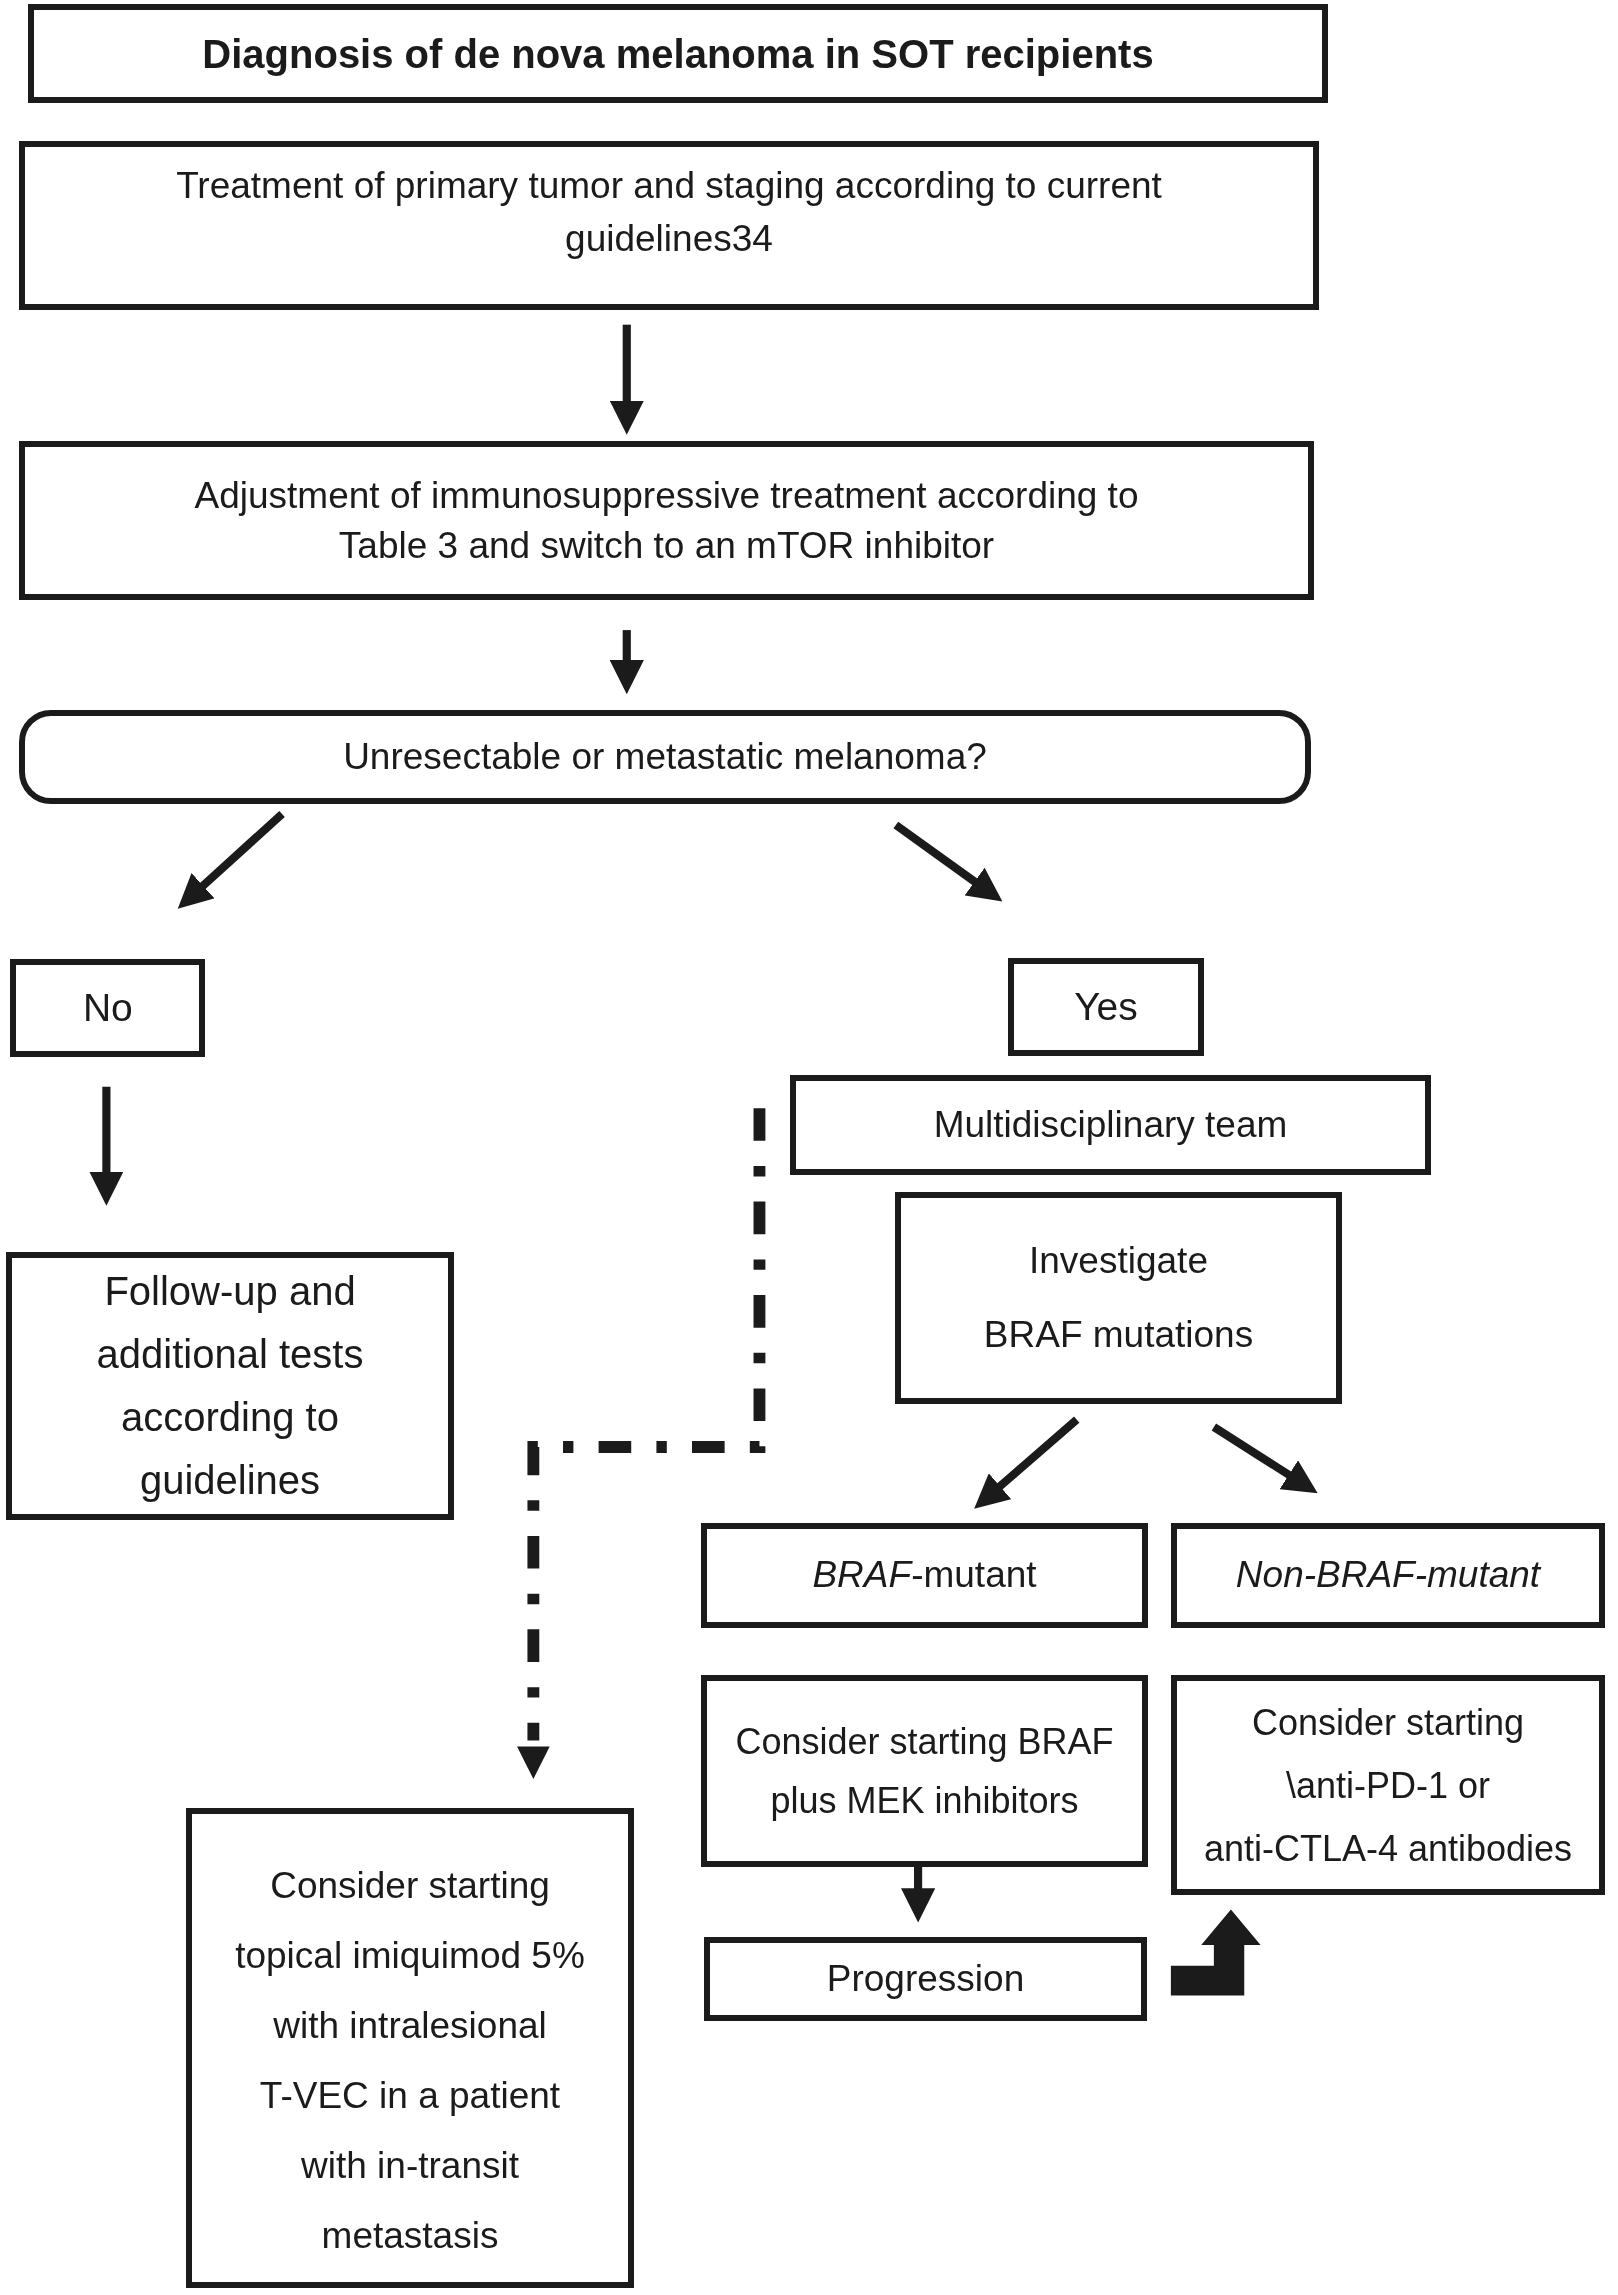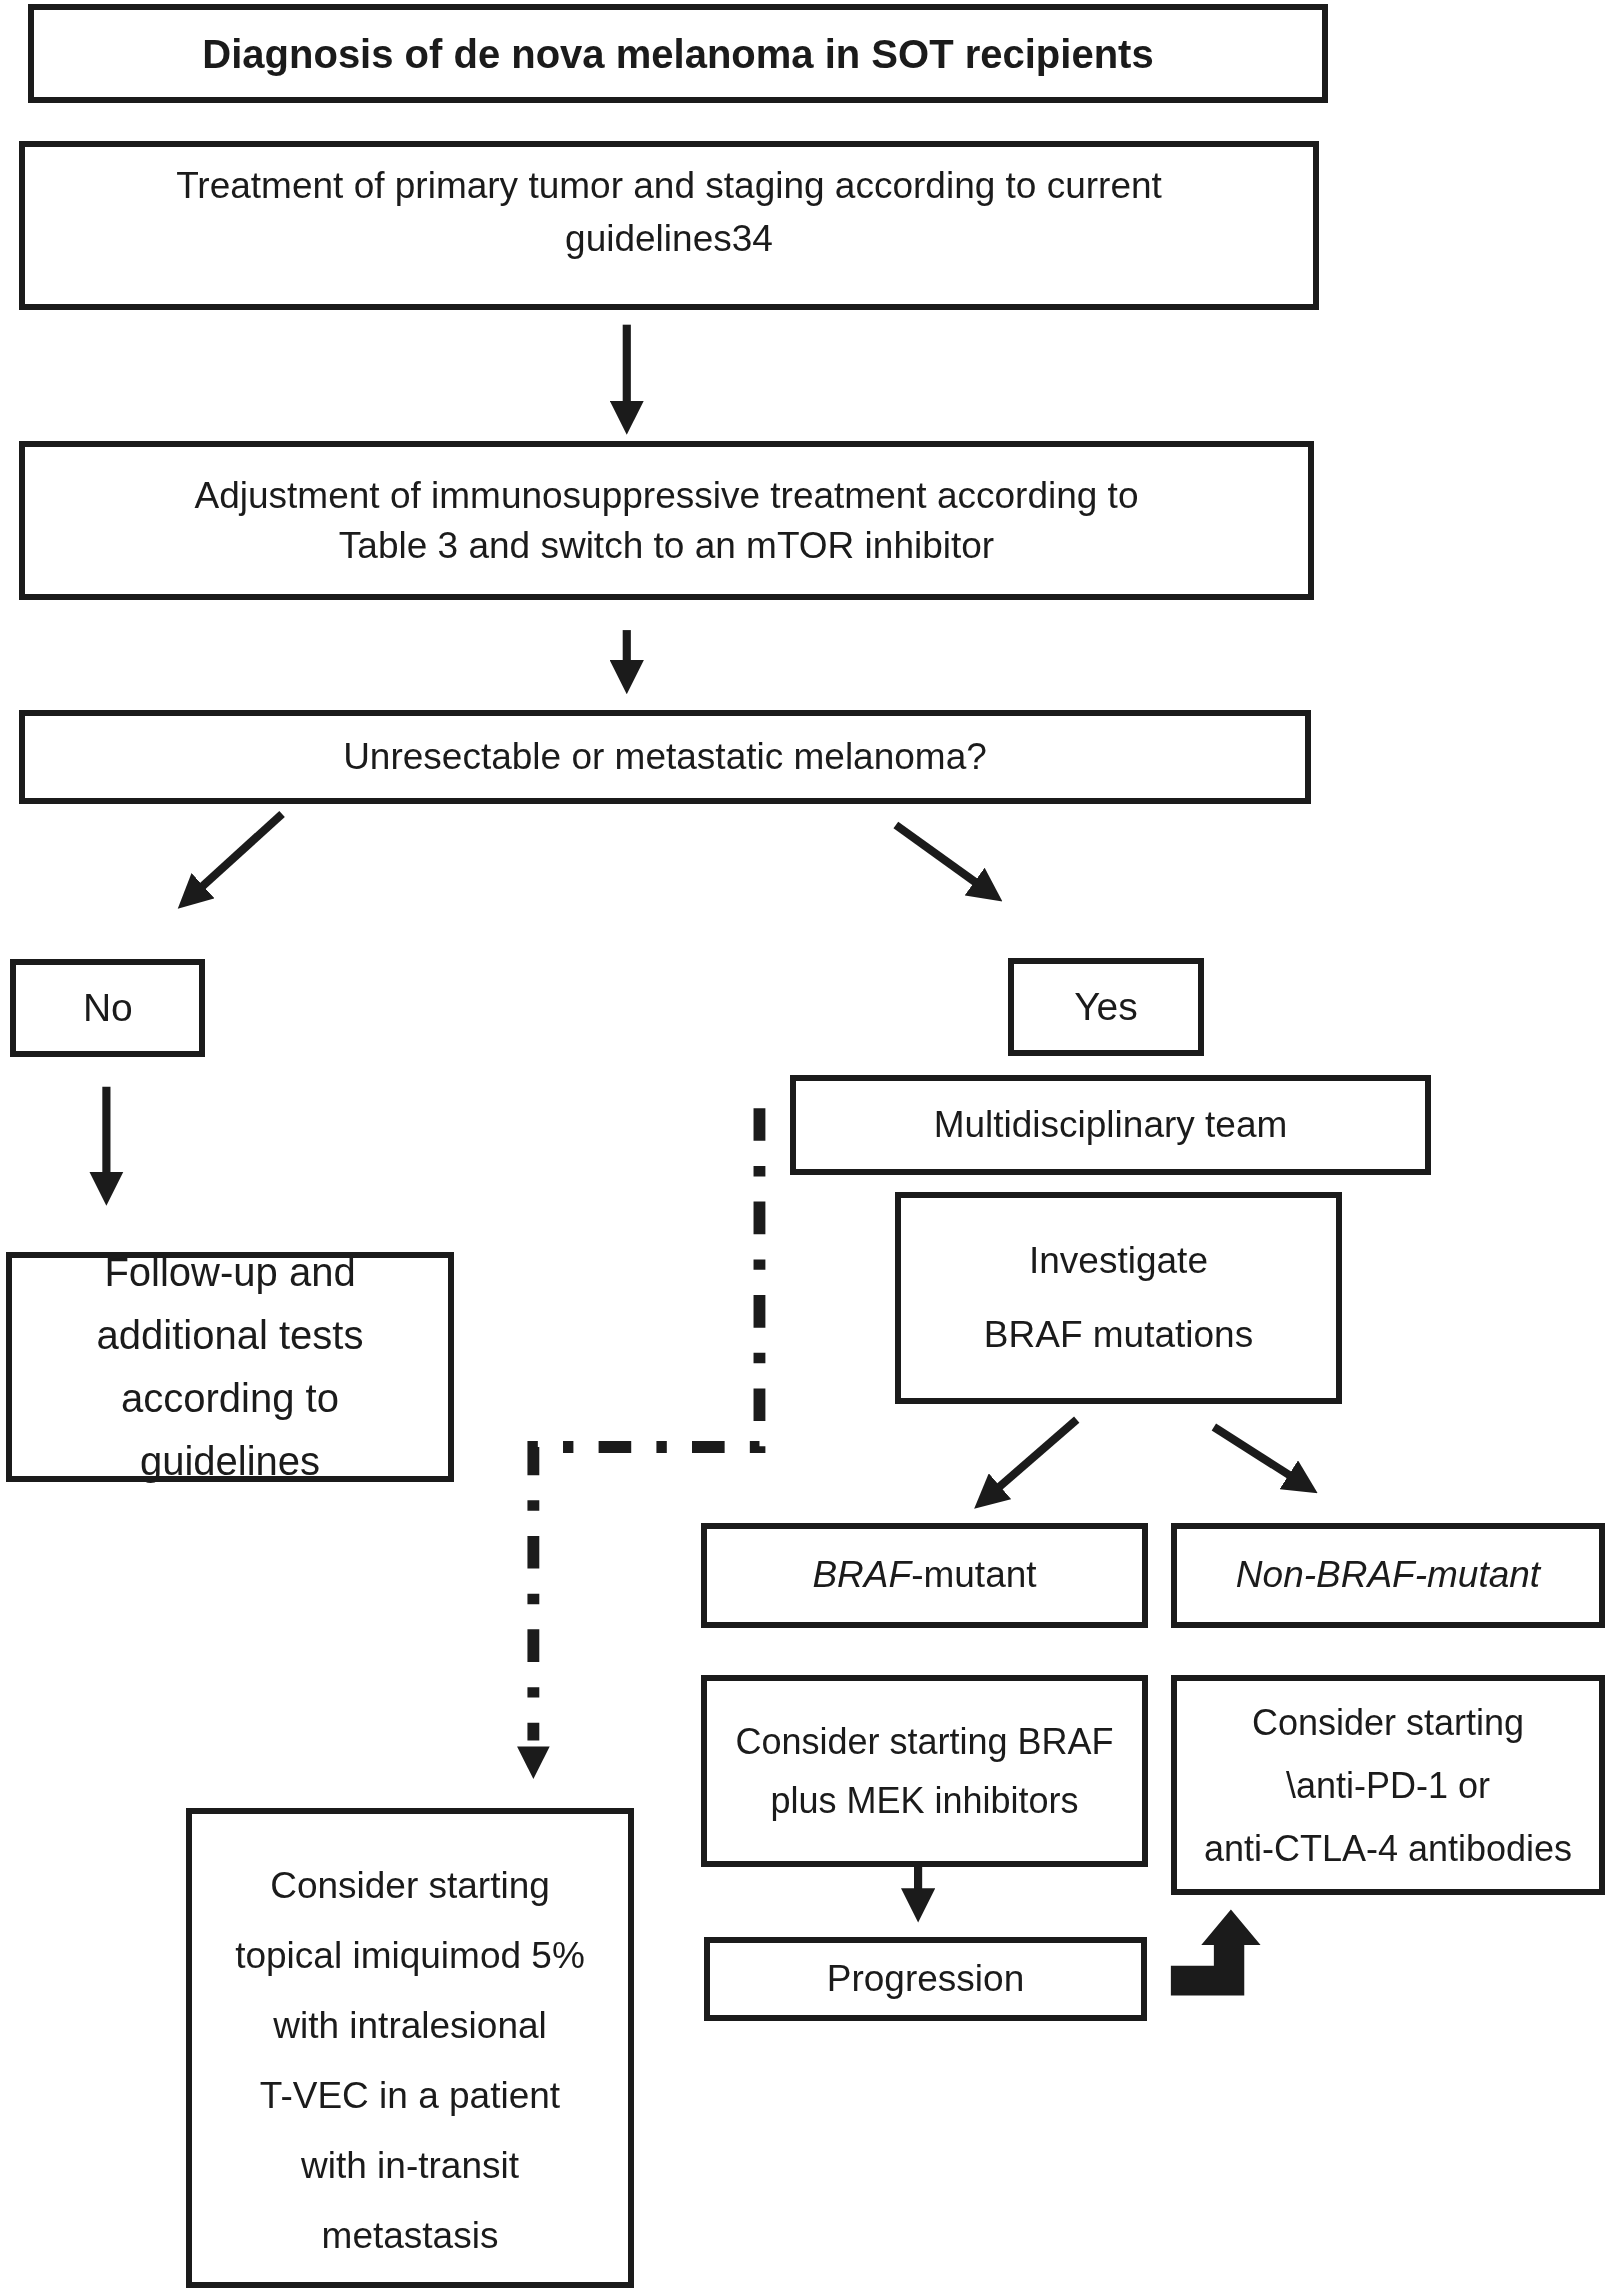--- a/index.html
+++ b/index.html
@@ -27,27 +27,27 @@
     font-size: 37px;
     line-height: 1.3;
   }
   .box span { display: block; }
 
   .b-title   { left: 19px;   top: 4.4px;    width: 1300px; height: 99px; font-weight: bold; font-size: 40px; margin-left: 9px; }
   .b-treat   { left: 19px;   top: 141px;  width: 1300px; height: 169px; justify-content: flex-start; padding-top: 12px; }
   .b-treat span  { line-height: 53px; }
   .b-adjust  { left: 19px;   top: 441px;  width: 1295px; height: 159px; }
   .b-adjust span { line-height: 50px; }
-  .b-quest   { left: 19px;   top: 710px;  width: 1292px; height: 94px; }
+  .b-quest   { left: 19px;   top: 710px;  width: 1292px; height: 94px; border-radius: 32px; }
   .b-no      { left: 10.4px;   top: 959px; width: 195px;  height: 98px; font-size: 39px; }
   .b-yes     { left: 1008px; top: 958px; width: 196px;  height: 98px; font-size: 39px; }
   .b-multi   { left: 790px; top: 1075px; width: 641px;  height: 100px; justify-content: center; }
   .b-invest  { left: 895px; top: 1192px; width: 447px;  height: 212px; }
   .b-invest span { line-height: 74px; }
-  .b-follow  { left: 6px;    top: 1252px; width: 448px;  height: 230px; font-size: 40px; }
+  .b-follow  { left: 6px;    top: 1252px; width: 448px;  height: 268px; font-size: 40px; }
   .b-follow span { line-height: 63px; }
   .b-braf    { left: 701px;  top: 1523px; width: 447px;  height: 105px; flex-direction: row; }
   .b-nonbraf { left: 1171px; top: 1523px; width: 434px;  height: 105px; font-style: italic; }
   .b-cbraf   { left: 701px;  top: 1675px; width: 447px;  height: 192px; font-size: 36px; }
   .b-cbraf span  { line-height: 59px; }
   .b-canti   { left: 1171px; top: 1675px; width: 434px;  height: 220px; font-size: 36px; }
   .b-canti span  { line-height: 63px; }
   .b-prog    { left: 704px;  top: 1937px; width: 443px;  height: 84px; }
   .b-imiq    { left: 186px;  top: 1808px; width: 448px;  height: 480px; justify-content: flex-start; padding-top: 37px; }
   .b-imiq span   { line-height: 70px; }

